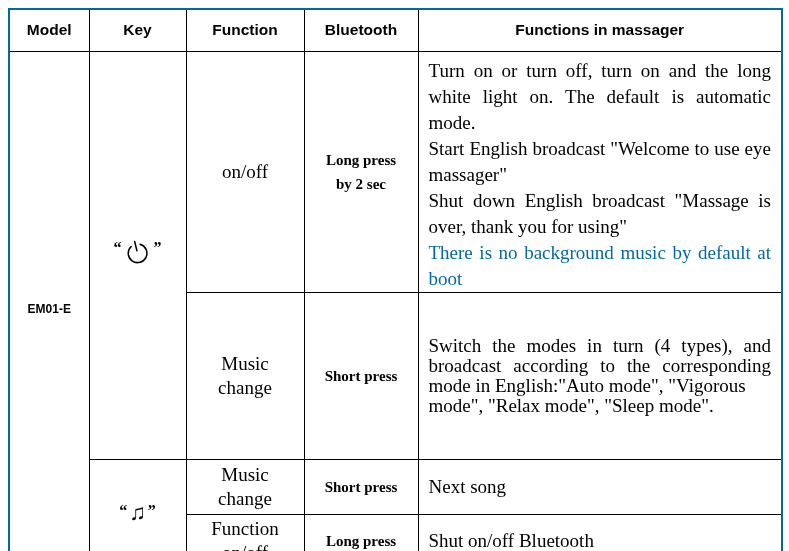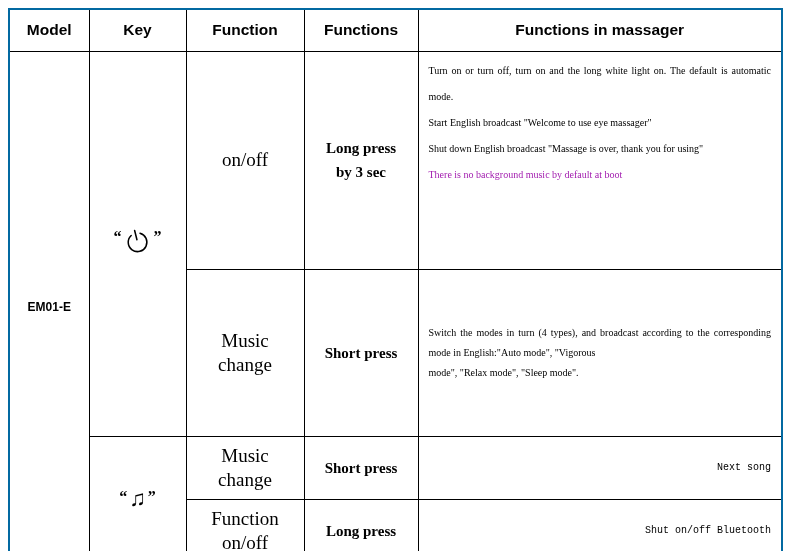--- a/index.html
+++ b/index.html
@@ -84,36 +84,35 @@
     text-align: center;
     font-size: 15px;
     font-weight: 600;
   }
   .operation-cell .op-text {
     display: inline-block;
     max-width: 78px;
     line-height: 24px;
   }
   .details-cell {
-    font-size: 10px;
-    padding: 20px 10px;
+    font-size: 19px;
+    padding: 0 10px;
   }
   .details-top { vertical-align: top; padding-top: 6px; }
   .details-cell p {
     margin: 0;
     text-align: justify;
     line-height: 26px;
   }
   .details-cell.mode-row p {
     line-height: 20px;
   }
   .details-cell.simple p {
-    text-align: right;
+    text-align: left;
     line-height: 22px;
-    font-family: Liberation Mono, monospace;
   }
   tr.row-onoff    { height: 218px; }
   tr.row-mode     { height: 167px; }
   tr.row-music    { height: 55px;  }
   tr.row-bt       { height: 53px;  }
 </style>
 </head>
 <body>
 
 <div class="page">
@@ -123,21 +122,21 @@
       <col style="width:97px">
       <col style="width:118px">
       <col style="width:114px">
       <col style="width:364px">
     </colgroup>
     <thead>
       <tr>
         <th>Model</th>
         <th>Key</th>
         <th>Function</th>
-        <th>Functions</th>
+        <th>Bluetooth</th>
         <th>Functions in massager</th>
       </tr>
     </thead>
     <tbody>
       <tr class="row-onoff">
         <td class="model-cell" rowspan="4">
           <span class="model-text">EM01-E</span>
         </td>
         <td class="key-cell" rowspan="2">
           <span class="key-wrap">
@@ -148,27 +147,27 @@
                 <line x1="12" y1="1.8" x2="12" y2="10"></line>
               </svg>
             </span>
             <span class="quote">”</span>
           </span>
         </td>
         <td class="function-cell">
           <span class="fn-text">on/off</span>
         </td>
         <td class="operation-cell">
-          <span class="op-text">Long press by 3 sec</span>
+          <span class="op-text">Long press by 2 sec</span>
         </td>
         <td class="details-cell details-top">
           <p>Turn on or turn off, turn on and  the long white light on. The default is automatic mode.</p>
           <p>Start English broadcast "Welcome to use eye massager"</p>
           <p>Shut down English broadcast "Massage is over, thank you for using"</p>
-          <p style="color: #a21caf;">There is no background music by default at boot</p>
+          <p style="color: #0369a1;">There is no background music by default at boot</p>
         </td>
       </tr>
       <tr class="row-mode">
         <td class="function-cell">
           <span class="fn-text">Music change</span>
         </td>
         <td class="operation-cell">
           <span class="op-text">Short press</span>
         </td>
         <td class="details-cell mode-row">

